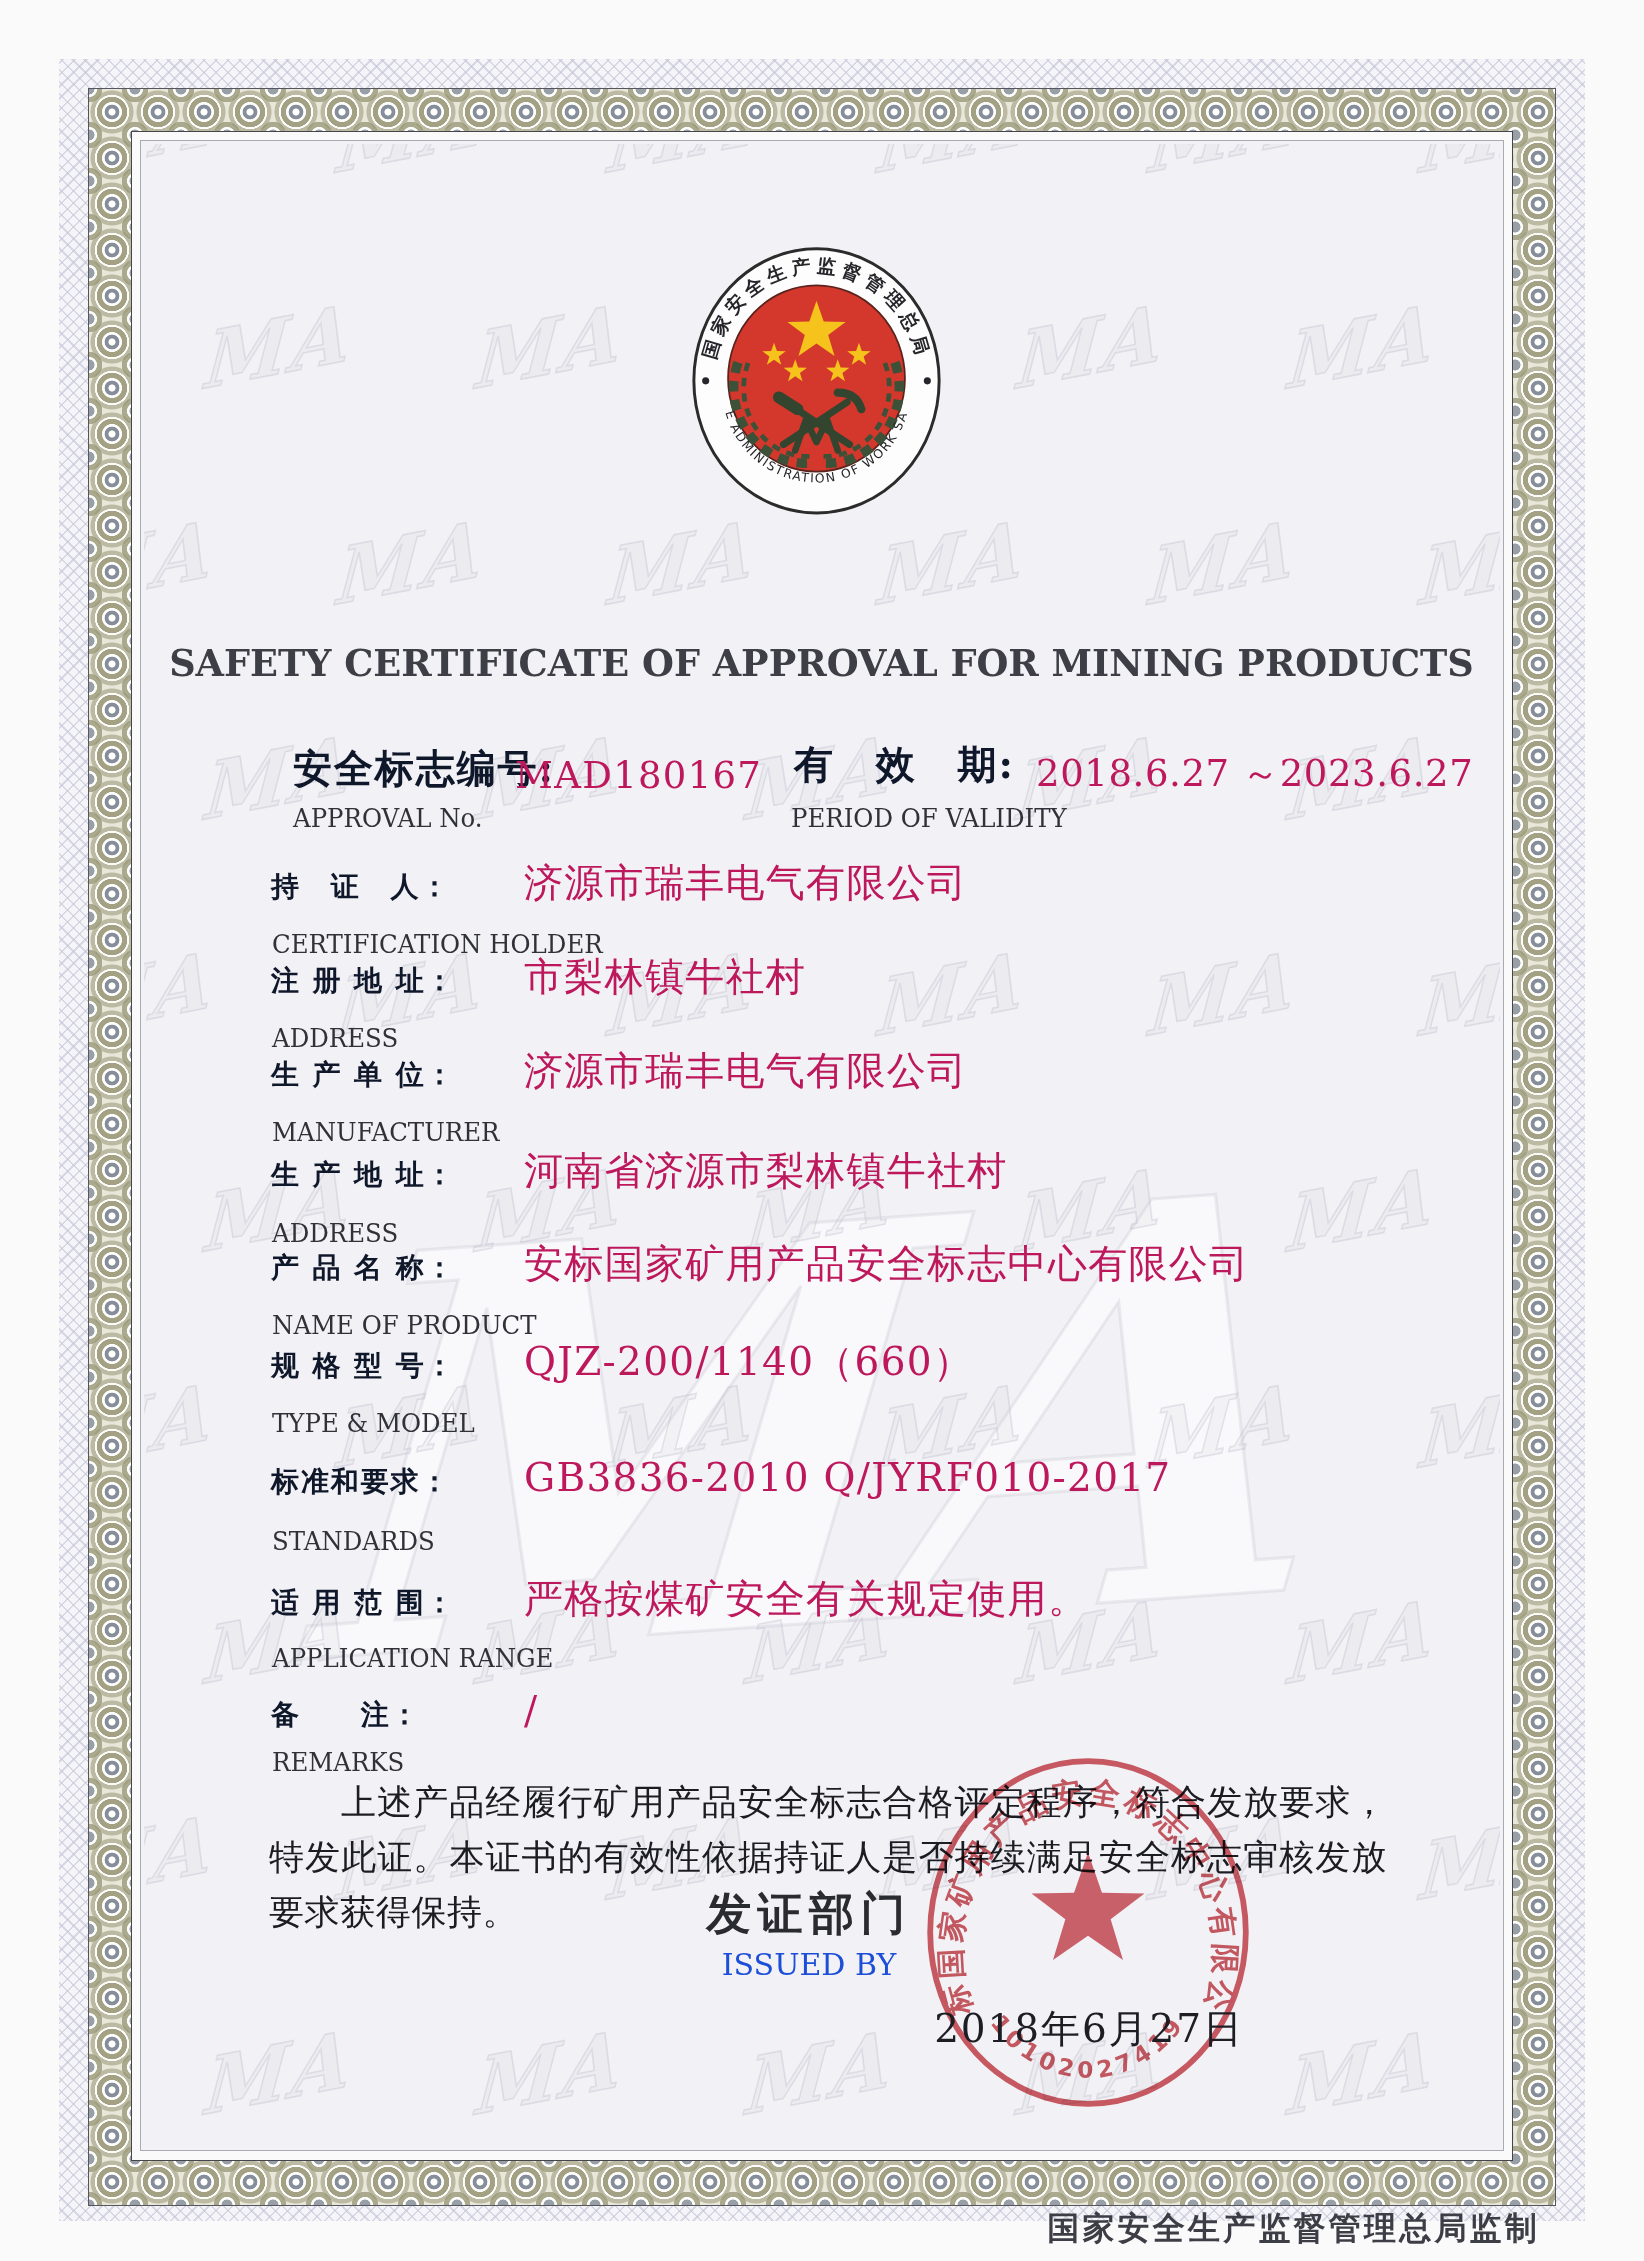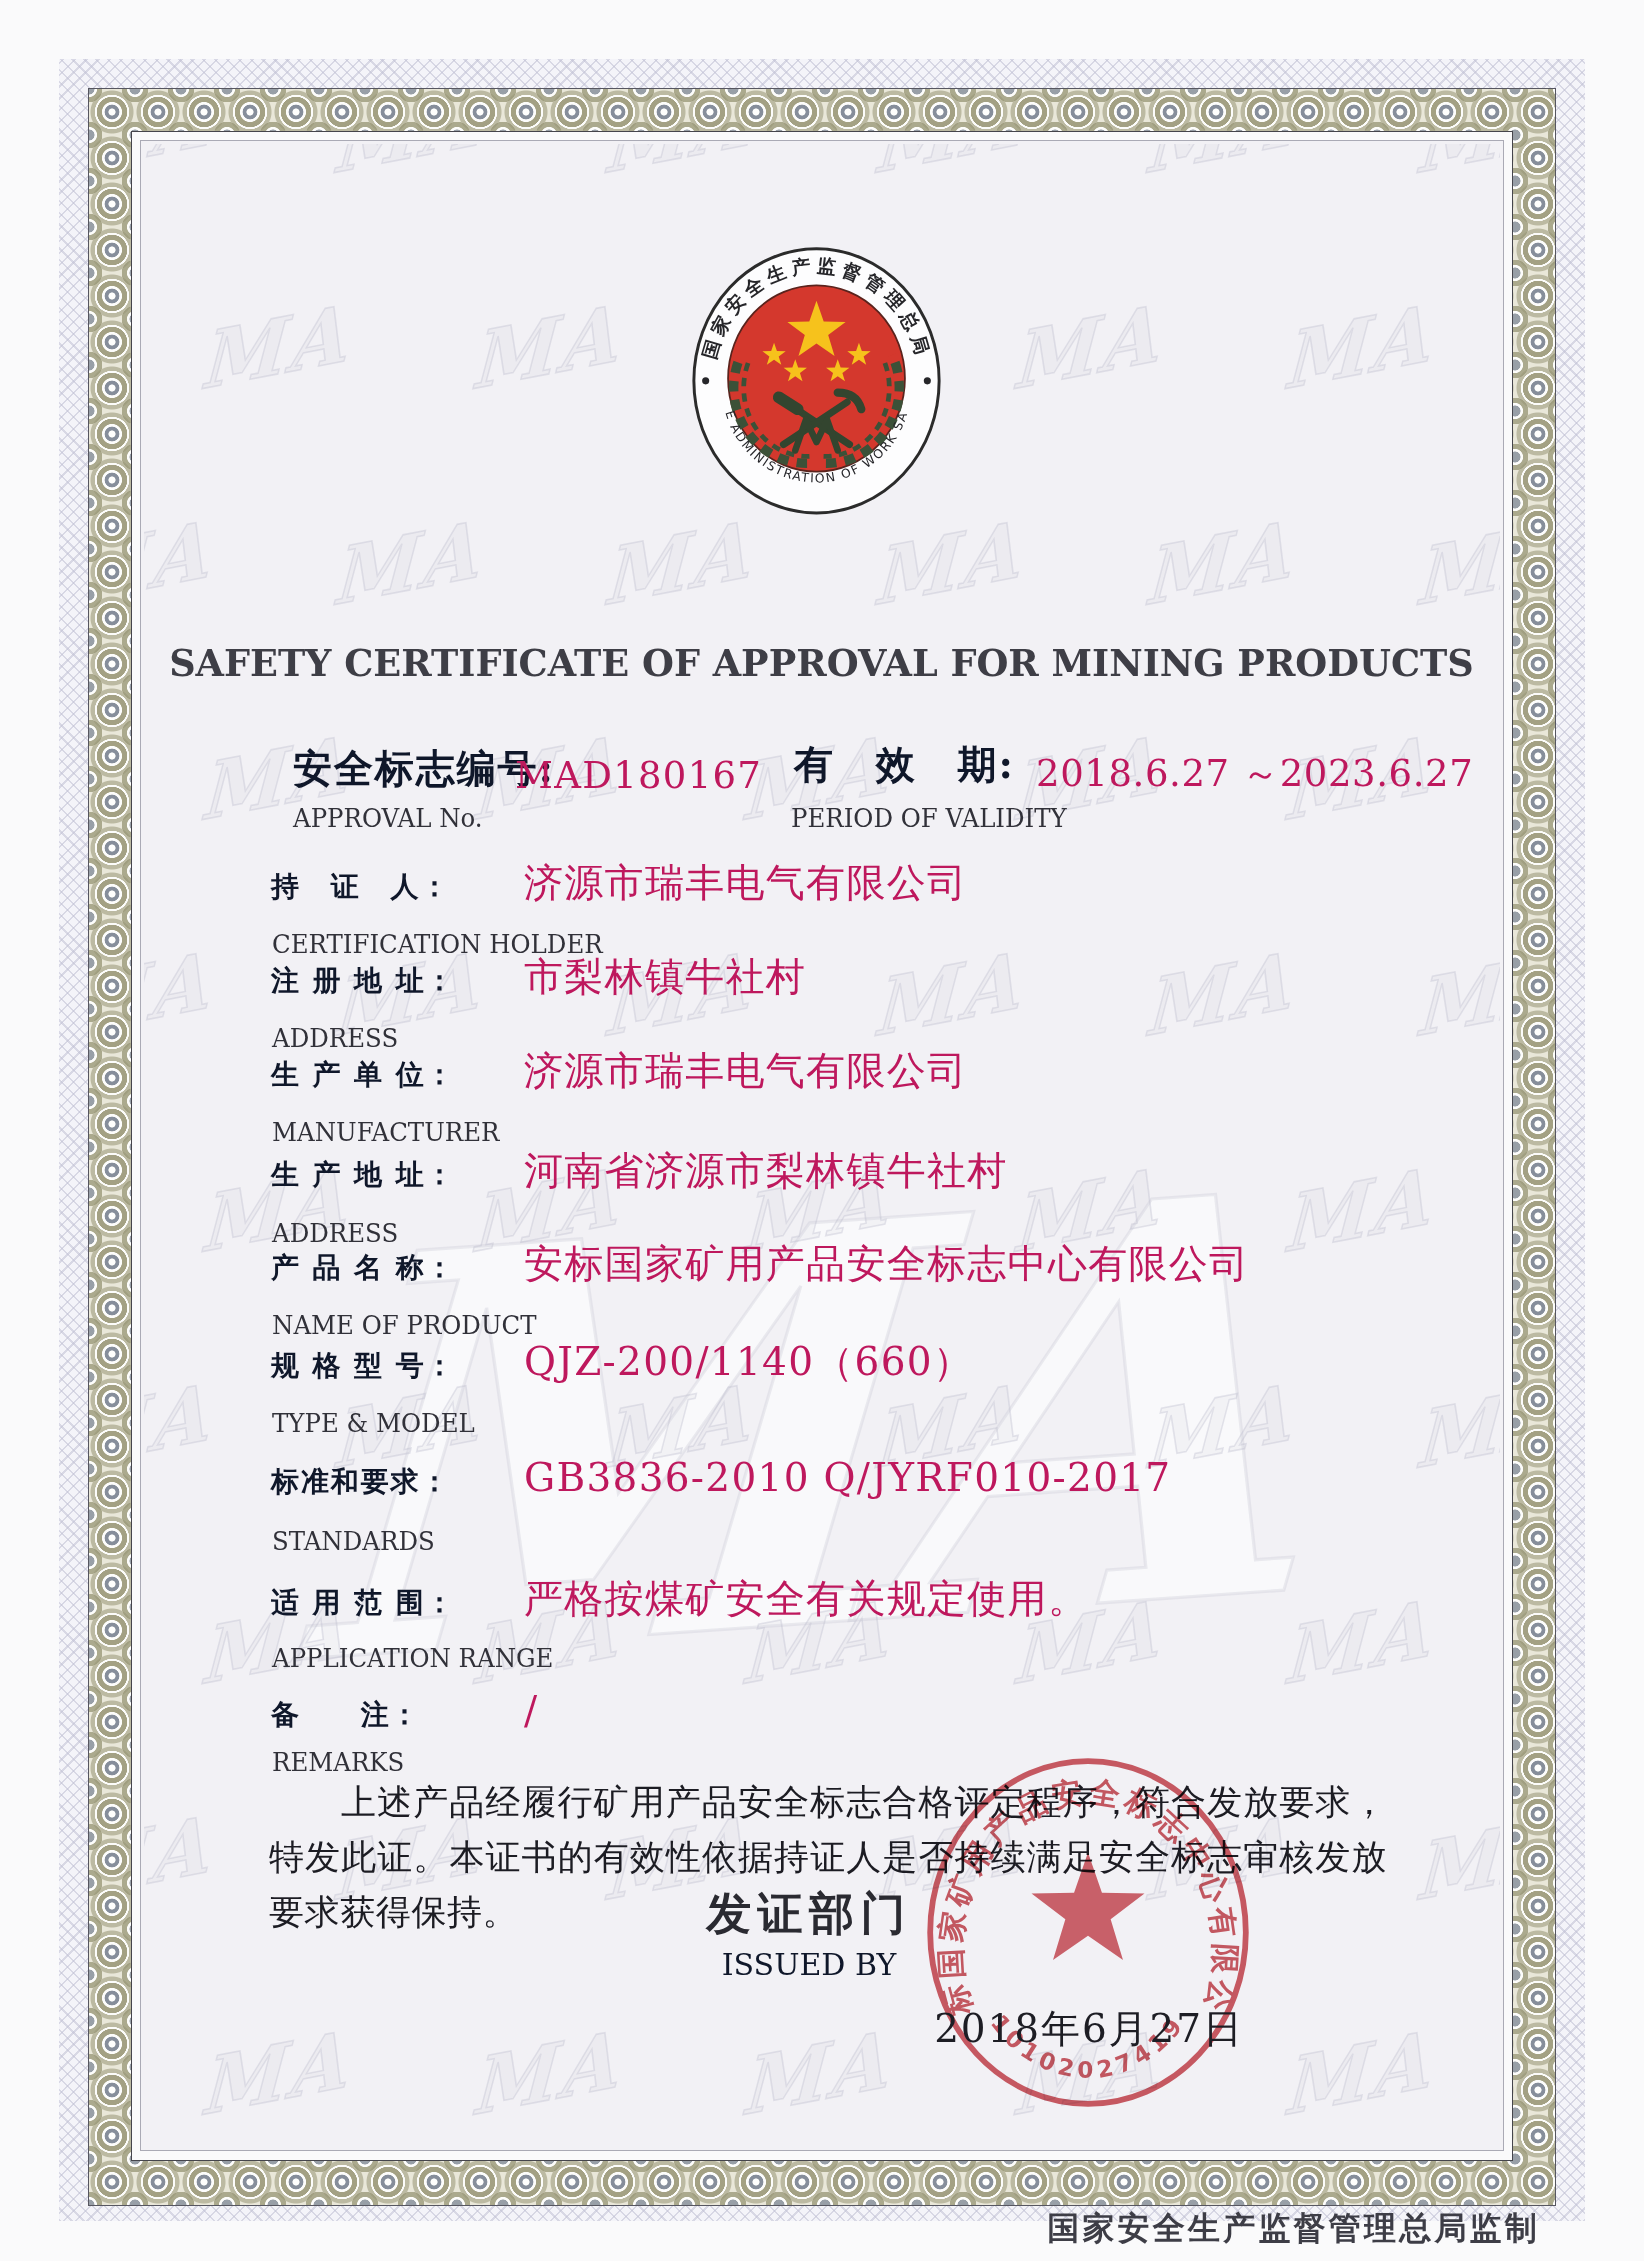--- a/index.html
+++ b/index.html
@@ -64,21 +64,21 @@
   .row .lbl-cn { display:inline-block; min-width:253px; font-size:28px; }
   .row .val { font-size:39px; letter-spacing:1.3px; }
   .row-sub { position:absolute; left:272px; }
 
   .statement { position:absolute; left:269px; top:1775px; width:1118px; font-size:35px;
     line-height:55px; color:#1c1c23; text-align:justify; text-indent:72px; letter-spacing:0.6px; }
 
   .issuer-cn { position:absolute; left:664px; top:1884px; width:290px; text-align:center;
     font-size:45px; font-weight:bold; color:#2a2a31; letter-spacing:6.4px; }
   .issuer-en { position:absolute; left:664px; top:1947px; width:290px; text-align:center;
-    font-size:30px; color:#0f172a; }
+    font-size:30px; color:#1d4ed8; }
   .issue-date { position:absolute; left:902px; top:2002px; width:374px; text-align:center;
     font-size:39px; color:#1d1d24; letter-spacing:1.9px; z-index:30; }
 
   .stamp { position:absolute; left:923px; top:1756px; width:330px; height:353px;
     mix-blend-mode:multiply; opacity:0.92; z-index:25; }
 
   .footer-note { position:absolute; right:104px; top:2207px; font-size:32px;
     color:#3d3d46; font-weight:bold; letter-spacing:3.2px;text-align:center; }
 </style>
 </head>

